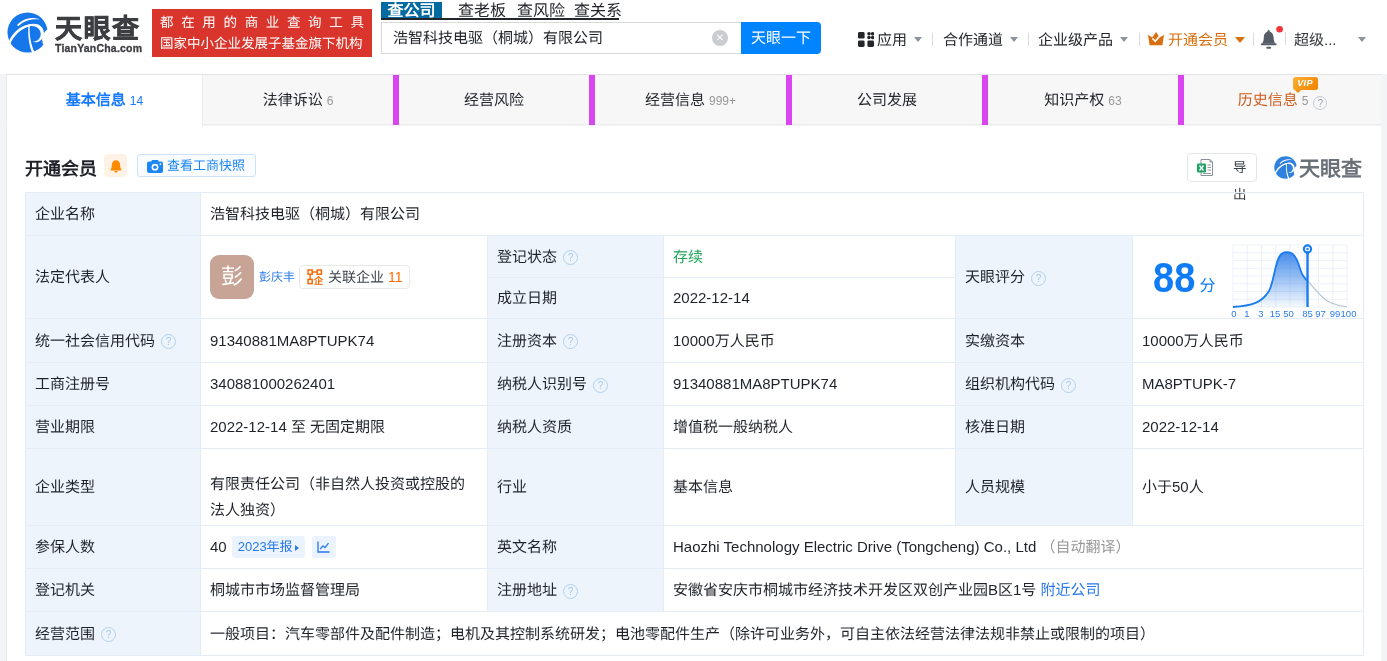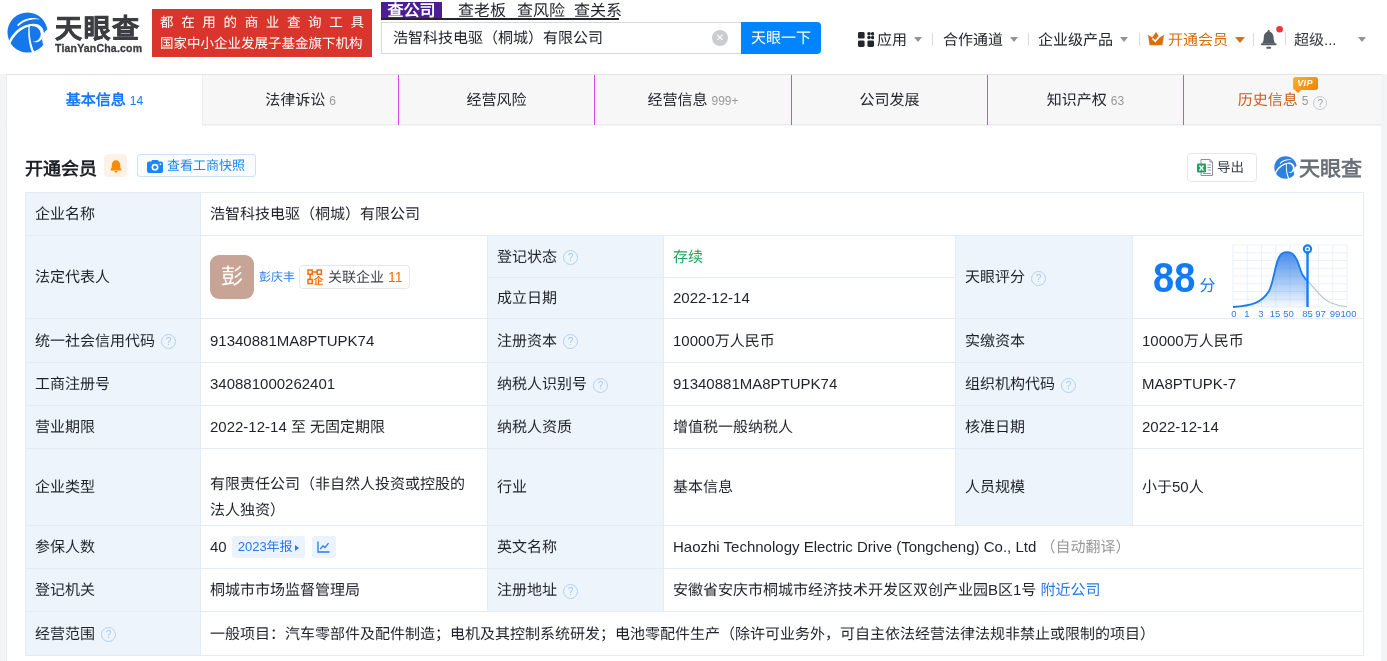--- a/index.html
+++ b/index.html
@@ -9,51 +9,51 @@
 .abs { position:absolute; }
 
 #header { position:absolute; left:0; top:0; width:1387px; height:74px; background:#fff; }
 #logo-text { position:absolute; left:55px; top:16px; font-size:27px; font-weight:900; color:#3c3e41; letter-spacing:1.5px; line-height:1; -webkit-text-stroke:0.6px #3c3e41; }
 #logo-sub { position:absolute; left:55px; top:42px; font-size:10.5px; font-weight:bold; color:#3c3e41; letter-spacing:0.2px; -webkit-text-stroke:0.3px #3c3e41; }
 #redbox { position:absolute; left:152px; top:9px; width:220px; height:48px; background:#d9352c; color:#fff; padding:3px 8px 0 8px; }
 #redbox .l1 { font-size:13.5px; line-height:21px; display:flex; justify-content:space-between; }
 #redbox .l2 { font-size:13.5px; line-height:21px; white-space:nowrap; }
 
 #stabs .st { position:absolute; top:2px; font-size:16px; color:#23262b; line-height:17.5px; height:17.5px; }
-#stabs .st.on { background:#4c1d95; color:#fff; font-weight:bold; width:61px; text-align:center; }
+#stabs .st.on { background:#0369a1; color:#fff; font-weight:bold; width:61px; text-align:center; }
 #stabs-line { position:absolute; left:381px; top:17.5px; width:238px; height:2px; background:#23262b; }
 #sinput { position:absolute; left:381px; top:22px; width:360px; height:32px; background:#fff; border:1px solid #d9d9d9; border-right:none; font-size:15px; color:#23262b; line-height:30px; padding-left:11px; }
 #sclear { position:absolute; left:712px; top:30px; width:16px; height:16px; border-radius:50%; background:#c9ccd1; color:#fff; font-size:10px; text-align:center; line-height:16px; }
 #sbtn { position:absolute; left:741px; top:22px; width:80px; height:32px; background:#0084ff; color:#fff; font-size:15px; text-align:center; line-height:32px; border-radius:0 4px 4px 0; }
 
 .nav-item { position:absolute; top:0; height:74px; line-height:79px; font-size:15px; color:#23262b; white-space:nowrap; }
 .nav-sep { position:absolute; top:33px; width:1px; height:13px; background:#d8dade; }
 .caret { position:absolute; top:37px; width:0; height:0; border-left:4.5px solid transparent; border-right:4.5px solid transparent; border-top:5.5px solid #8f959e; }
 .orange { color:#d9700f; }
 .caret.o { border-top-color:#d9700f; border-left-width:5px; border-right-width:5px; border-top-width:6px; }
 
 #tabbar { position:absolute; box-shadow:-1px 0 0 #e9eaeb; left:7px; top:74px; width:1374px; height:51px; background:#f7f7f8; border-top:1px solid #e2e3e5; border-bottom:1px solid #ececee; }
-.tab { position:absolute; top:0; height:50px; line-height:50px; text-align:center; font-size:15px; color:#23262b; border-right:1px solid #d946ef; }
+.tab { position:absolute; top:0; height:50px; line-height:50px; text-align:center; font-size:15px; color:#23262b; border-right:6px solid #d946ef; }
 .tab .cnt { color:#999; font-size:12px; margin-left:4px; }
 .tab.active { background:#fff; color:#1679ff; font-weight:bold; border-right:1px solid #ededee; height:51px; }
 .tab.active .cnt { color:#1679ff; font-weight:normal; }
 .tab.hist { color:#cf5c1a; }
 .tab.hist .cnt { color:#999; }
 #vip-badge { position:absolute; left:1285.5px; top:2px; width:25px; height:12.5px; border-radius:2.5px;
   background:linear-gradient(135deg,#fbb034,#f08300); color:#fff; font-size:9px; font-weight:bold;
   font-style:italic; text-align:center; line-height:12.5px; letter-spacing:0.3px; }
 #vip-badge::after { content:""; position:absolute; left:2px; bottom:-3px; border-left:3px solid transparent;
   border-right:3px solid transparent; border-top:3.5px solid #f28c08; }
 #vip-badge i { font-style:italic; }
 
 #content { position:absolute; box-shadow:-1px 0 0 #e9eaeb; left:7px; top:126px; width:1374px; height:535px; background:#fff; }
 #sec-title { position:absolute; left:18px; top:28px; font-size:18px; font-weight:bold; color:#1f2329; }
 #bell-chip { position:absolute; left:97px; top:28px; width:23px; height:23px; background:#fdf2e5; border-radius:4px; }
 #snap-btn { position:absolute; left:130px; top:28px; height:23px; border:1px solid #cde2fa; border-radius:3px; background:#fafcff; font-size:13px; color:#1b86f5; line-height:21px; padding:0 10px 0 29px; }
-#export-btn { position:absolute; left:1180px; top:27px; width:70px; height:29px; border:1px solid #e5e6e8; border-radius:4px; background:#fff; font-size:13.5px; color:#3b4148; line-height:27px; padding-left:29px; }
+#export-btn { position:absolute; left:1180px; top:27px; width:70px; height:29px; border:1px solid #e5e6e8; border-radius:4px; background:#fff; font-size:13.5px; color:#3b4148; line-height:27px; padding-left:45px; }
 #wm-text { position:absolute; left:1292px; top:26px; font-size:21px; font-weight:bold; color:#6b7178; }
 
 #tbl { position:absolute; left:18px; top:66px; width:1338px; border-collapse:collapse; table-layout:fixed; font-size:15px; color:#1f2329; }
 #tbl td { border:1px solid #e4edf6; padding:2px 9px; vertical-align:middle; line-height:24px; }
 #tbl td.lb { background:#eef4fb; }
 .qm { display:inline-block; width:14px; height:14px; border:1px solid #c6cbd2; border-radius:50%; color:#9ba1a9; font-size:10px; line-height:13px; text-align:center; margin-left:5px; vertical-align:-2px; font-weight:normal;}
 a.lnk { color:#2979e8; text-decoration:none; }
 #tbl .qm { width:15px; height:15px; border-color:#b3d1ee; color:#a5c8ec; line-height:14px; vertical-align:0.5px; margin-left:6px; }
 .gray { color:#999; }
 .green { color:#21a35a; }

